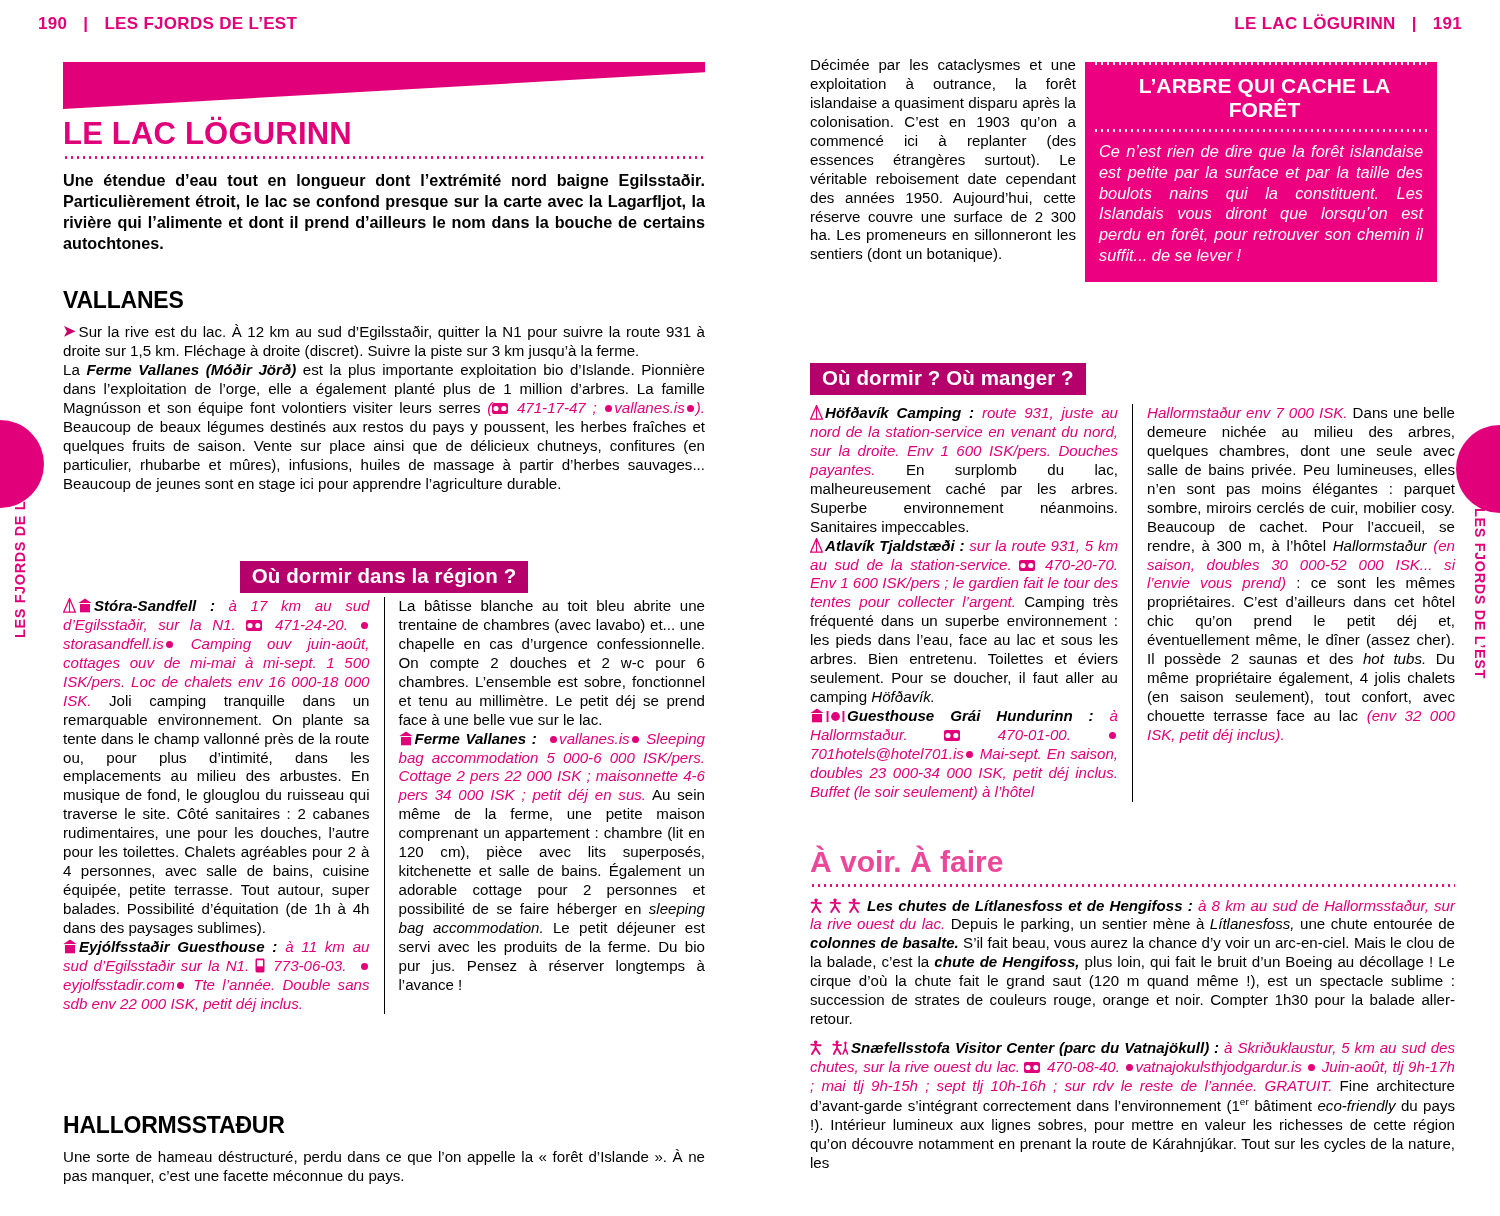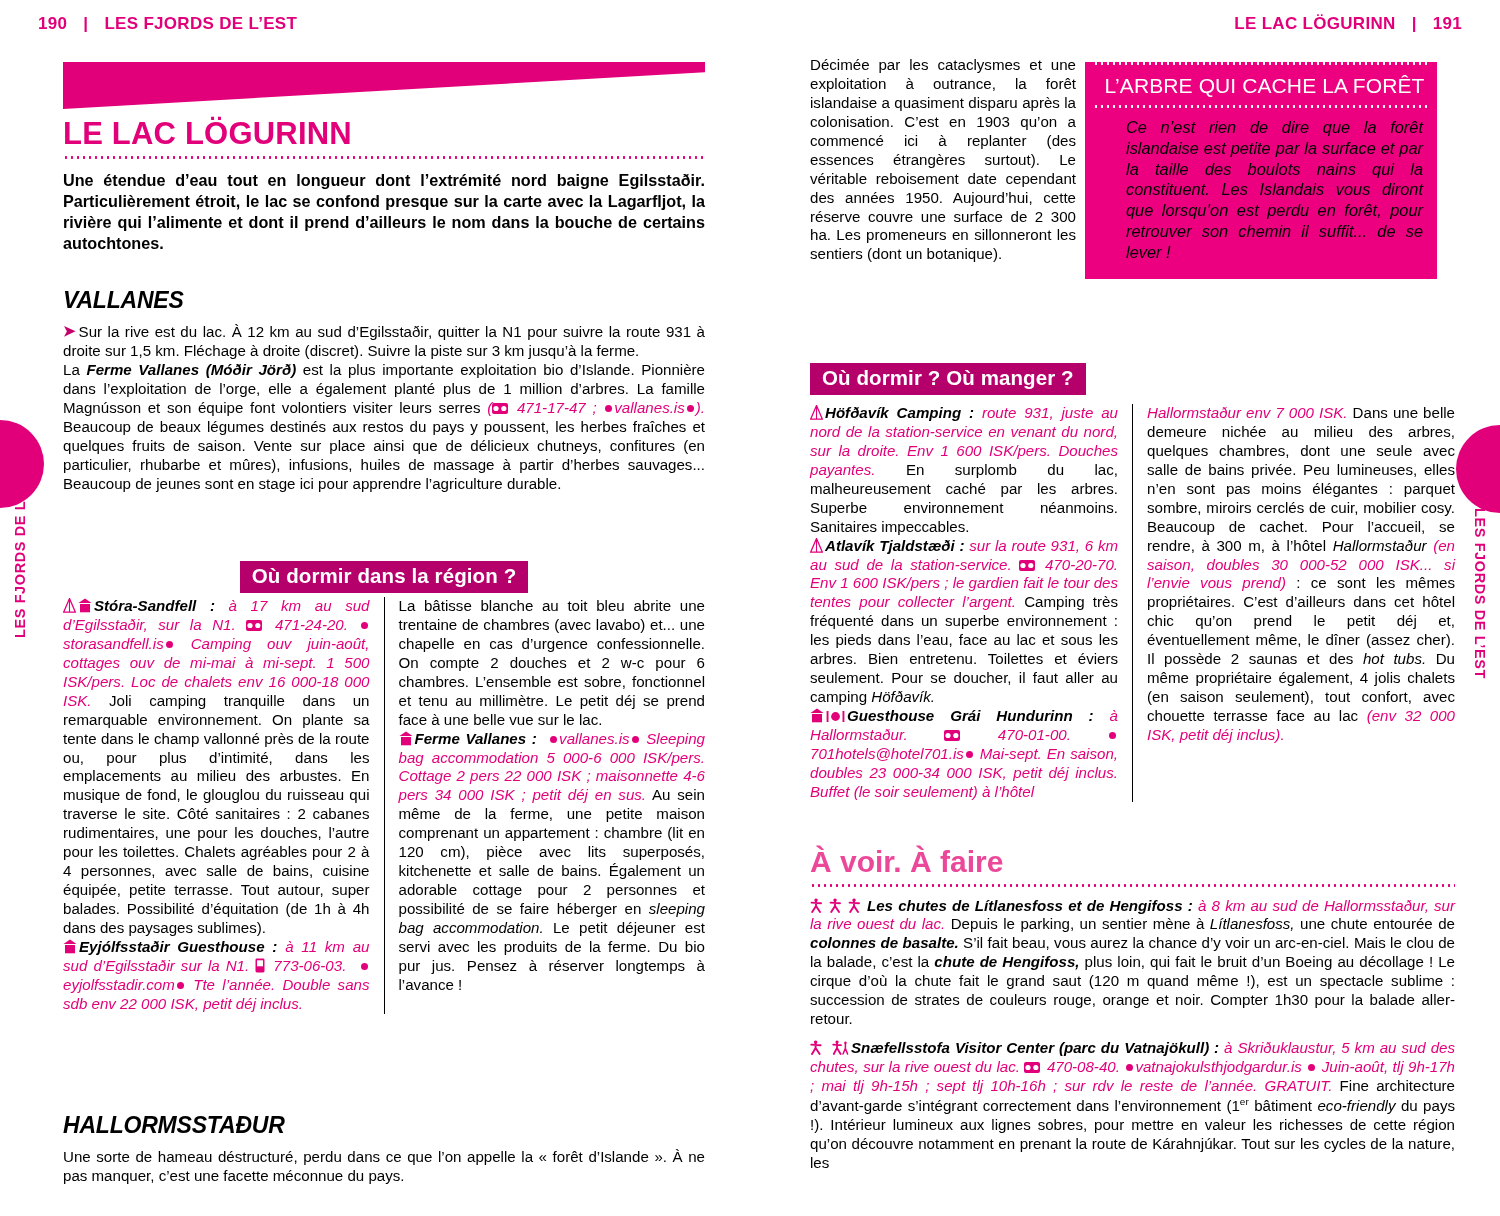--- a/index.html
+++ b/index.html
@@ -118,21 +118,20 @@
     font-size: 16.2px;
     font-weight: bold;
     line-height: 1.30;
     margin-top: 11px;
     text-align: justify;
   }
 
   h2.sec {
     font-size: 23px;
     font-weight: bold;
-    font-style: italic;
     margin: 25px 0 9px 0;
     letter-spacing: -0.2px;
   }
 
   p.body {
     font-size: 15.1px;
     line-height: 1.255;
     text-align: justify;
     margin: 0;
   }
@@ -199,41 +198,40 @@
     position: absolute;
     left: 9px; top: 9px;
     width: 352px; height: 100%;
     background: #8e0050;
     z-index: -1;
   }
   .encadre .enc-inner { position: relative; z-index: 2; padding: 0; }
   .enc-title {
     color: #fff;
     font-size: 21px;
-    font-weight: normal;
+    font-weight: bold;
     text-align: center;
     padding: 9px 10px 7px 10px;
     letter-spacing: 0.1px;
     margin-left: 7px;
   }
   .enc-dots {
     height: 3px;
     margin: 0 8px;
     background-image: radial-gradient(circle, #ffffff 1.1px, transparent 1.3px);
     background-size: 6px 3px;
     background-repeat: repeat-x;
   }
   .enc-body {
-    color: #000000;
+    color: #ffffff;
     font-style: italic;
     font-size: 16.4px;
     line-height: 1.27;
     text-align: justify;
     padding: 9px 14px 16px 14px;
-    margin-left: 27px;
   }
 
   
   h3.avoir {
     font-size: 30px;
     font-weight: bold;
     color: #ec4899;
     margin: 26px 0 0 0;
     line-height: 1.05;
   }
@@ -389,21 +387,21 @@
         <p class="body">
           <span class="ico tent"><svg viewBox="0 0 13 15">
                 <path d="M6.5 0.6 L12.4 14.2 L0.6 14.2 Z" fill="none" stroke="#e2007a" stroke-width="1.3"></path>
                 <path d="M6.5 1 L6.5 14" stroke="#e2007a" stroke-width="1.1"></path>
               </svg></span><span class="bi">Höfðavík Camping :</span><span class="pinki"> route 931, juste au nord de la station-service en venant du nord, sur la droite. Env 1 600 ISK/pers. Douches payantes.</span><span> En surplomb du lac, malheureusement caché par les arbres. Superbe environnement néanmoins. Sanitaires impeccables.</span>
         </p>
         <p class="body">
           <span class="ico tent"><svg viewBox="0 0 13 15">
                 <path d="M6.5 0.6 L12.4 14.2 L0.6 14.2 Z" fill="none" stroke="#e2007a" stroke-width="1.3"></path>
                 <path d="M6.5 1 L6.5 14" stroke="#e2007a" stroke-width="1.1"></path>
-              </svg></span><span class="bi">Atlavík Tjaldstæði :</span><span class="pinki"> sur la route 931, 6 km au sud de la station-service. </span><span class="ico phone"><svg viewBox="0 0 16 13">
+              </svg></span><span class="bi">Atlavík Tjaldstæði :</span><span class="pinki"> sur la route 931, 5 km au sud de la station-service. </span><span class="ico phone"><svg viewBox="0 0 16 13">
                 <rect x="0" y="1" width="16" height="11" rx="2" fill="#e2007a"></rect>
                 <circle cx="4" cy="6.5" r="2.6" fill="#fff"></circle>
                 <circle cx="11.8" cy="6.5" r="2.6" fill="#fff"></circle>
               </svg></span><span class="pinki">&nbsp;</span><span class="pinki">470-20-70.</span><span class="pinki"> Env 1 600 ISK/pers ; le gardien fait le tour des tentes pour collecter l’argent.</span><span> Camping très fréquenté dans un superbe environnement : les pieds dans l’eau, face au lac et sous les arbres. Bien entretenu. Toilettes et éviers seulement. Pour se doucher, il faut aller au camping </span><span class="it">Höfðavík.</span>
         </p>
         <p class="body">
           <span class="ico house"><svg viewBox="0 0 14 15">
                 <path d="M7 0.5 L13.5 5 L0.5 5 Z" fill="#e2007a"></path>
                 <rect x="2" y="6" width="10" height="8.3" fill="#e2007a"></rect>
               </svg></span><span class="ico fork"><svg viewBox="0 0 19 13">

